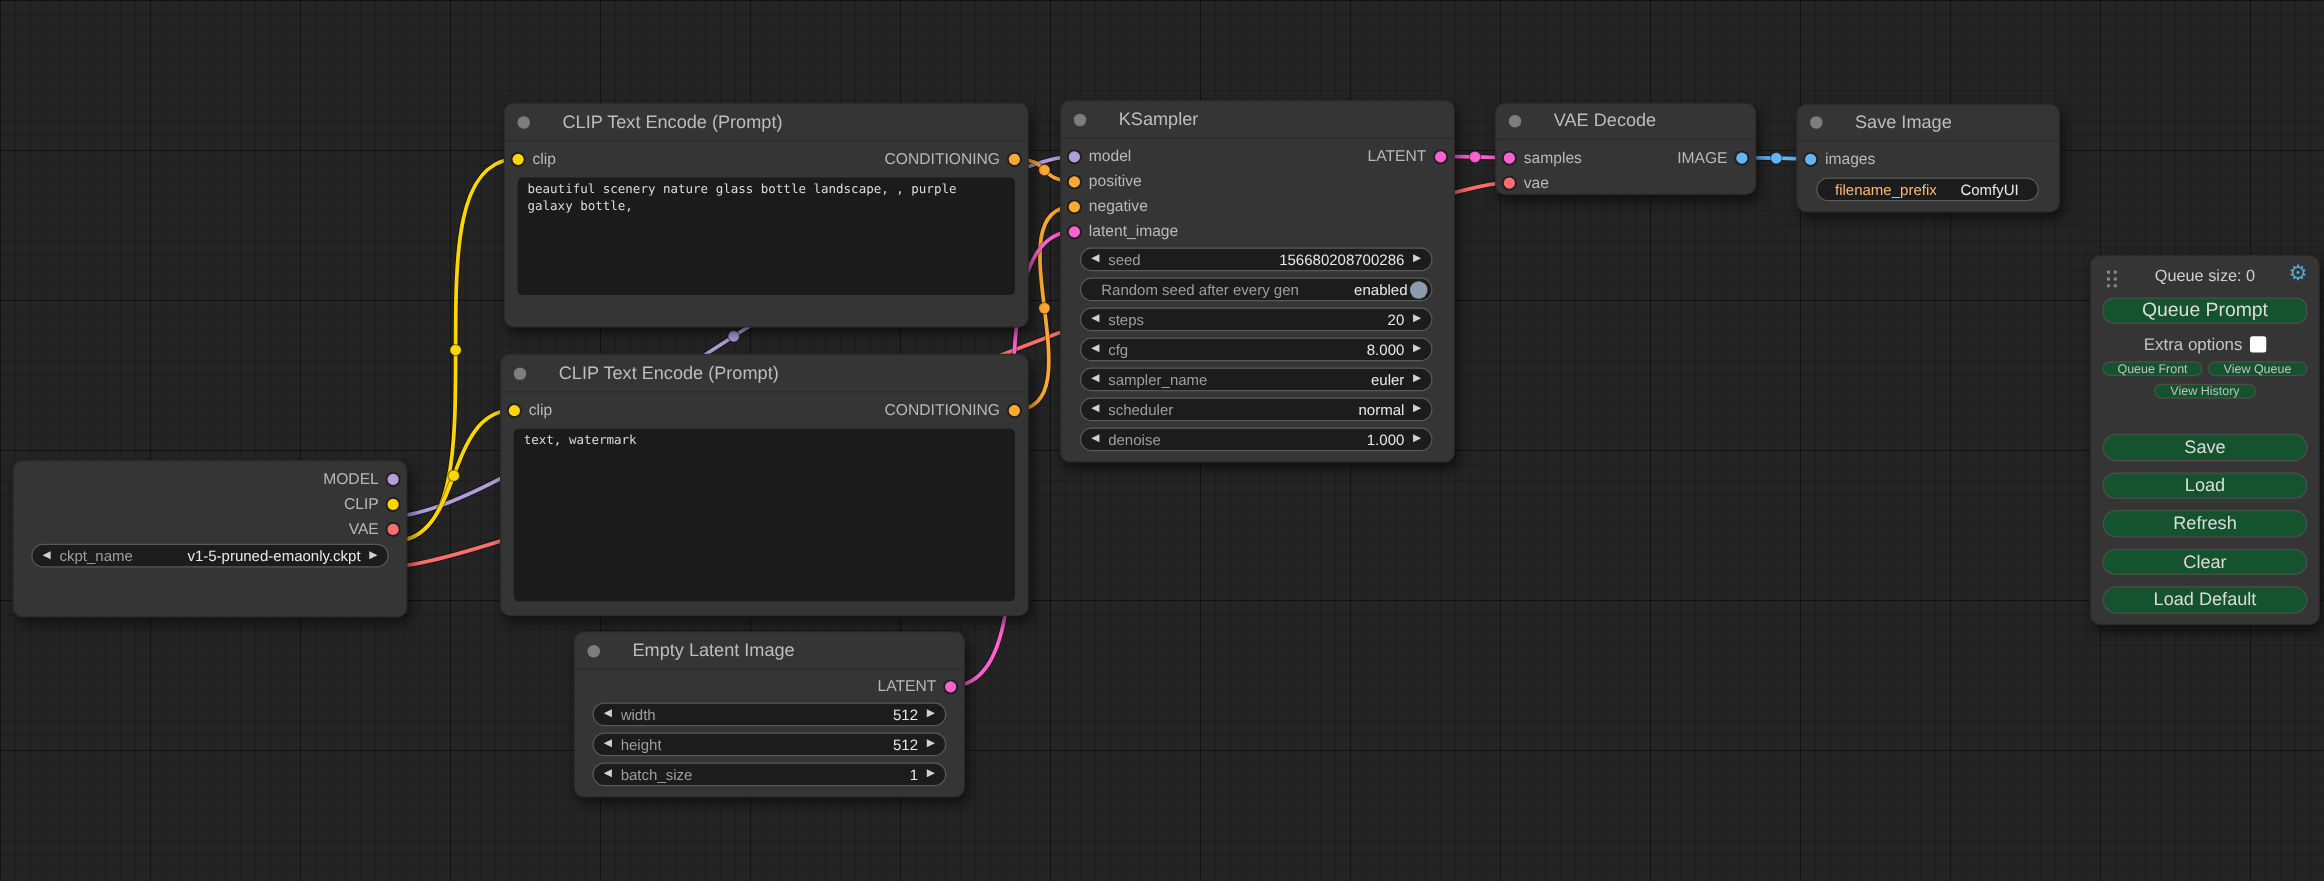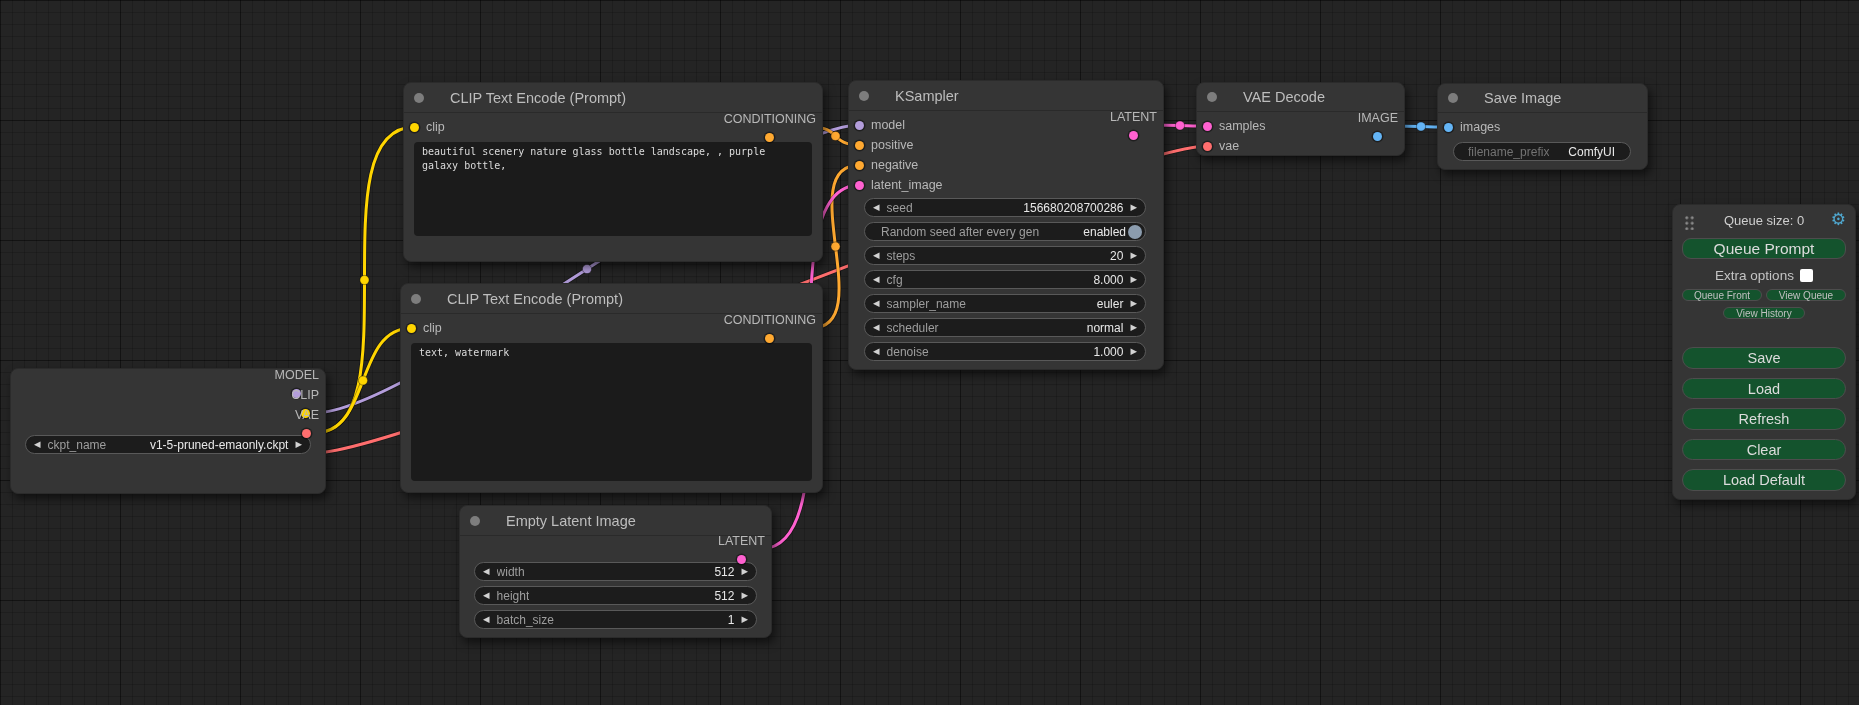--- a/index.html
+++ b/index.html
@@ -15,21 +15,21 @@
   .node{position:absolute;z-index:2;background:#353535;border:1px solid #2b2b2b;border-radius:8px;
     box-shadow:3px 5px 10px rgba(0,0,0,0.55);box-sizing:border-box;}
   .node-title{display:flex;align-items:center;gap:26px;height:29px;padding:0 10px;
     border-bottom:1px solid rgba(0,0,0,0.2);}
   .collapse-dot{width:10px;height:10px;border-radius:50%;background:#7d7d7d;flex:0 0 auto;}
   .title-text{color:#bdbdbd;font-size:14.5px;white-space:nowrap;overflow:hidden;}
   .ports{padding-top:4px;}
   .port-row{display:flex;align-items:center;height:20px;padding:0 6px;}
   .port-row.split{justify-content:space-between;}
   .pin{display:flex;align-items:center;gap:7px;}
-  .pin.out{flex-direction:column;}
+  .pin.out{}
   .port-dot{width:9px;height:9px;border-radius:50%;background:#888;box-shadow:0 0 0 1.5px rgba(0,0,0,0.4);flex:0 0 auto;}
   .port-label{font-size:12.5px;color:#b8b8b8;white-space:nowrap;}
   .widget{display:flex;align-items:center;height:19px;background:#1c1c1c;border:1px solid #595959;
     border-radius:10px;font-size:12px;padding:0 8px;box-sizing:border-box;margin:0 15px 5px 15px;}
   .widget .arr{font-size:8.5px;color:#d2d2d2;font-family:"DejaVu Sans",sans-serif;line-height:1;flex:0 0 auto;}
   .widget .wlabel{color:#9e9e9e;margin-left:7px;white-space:nowrap;overflow:hidden;}
   .widget .wvalue{color:#e8e8e8;margin-left:auto;margin-right:7px;white-space:nowrap;}
   .widget.no-arrows .wlabel{margin-left:8px;}
   .toggle-dot{width:14px;height:14px;border-radius:50%;background:#8b9cae;margin-right:-5px;margin-left:2px;flex:0 0 auto;}
   .prompt-box{background:#1b1b1b;border-radius:4px;margin:5px 10px;padding:3px 8px;
@@ -310,21 +310,21 @@
     </div>
     <div class="ports">
       <div class="port-row">
         <span class="pin">
           <span class="port-dot" style="background: rgb(100, 181, 246);"></span>
           <span class="port-label">images</span>
         </span>
       </div>
     </div>
     <div class="widget no-arrows" style="margin-top:5px;margin-left:15px;margin-right:16px;padding-left:14px">
-      <span class="wlabel" style="margin-left:0;color:#737373">filename_prefix</span>
+      <span class="wlabel" style="margin-left:0;color:#fdba74">filename_prefix</span>
       <span class="wvalue">ComfyUI</span>
     </div>
   </div>
 
   <div id="queue-panel">
     <div class="qp-header">
       <span class="drag-handle"></span>
       <span class="qp-size">Queue size: 0</span>
       <span class="gear">⚙</span>
     </div>

